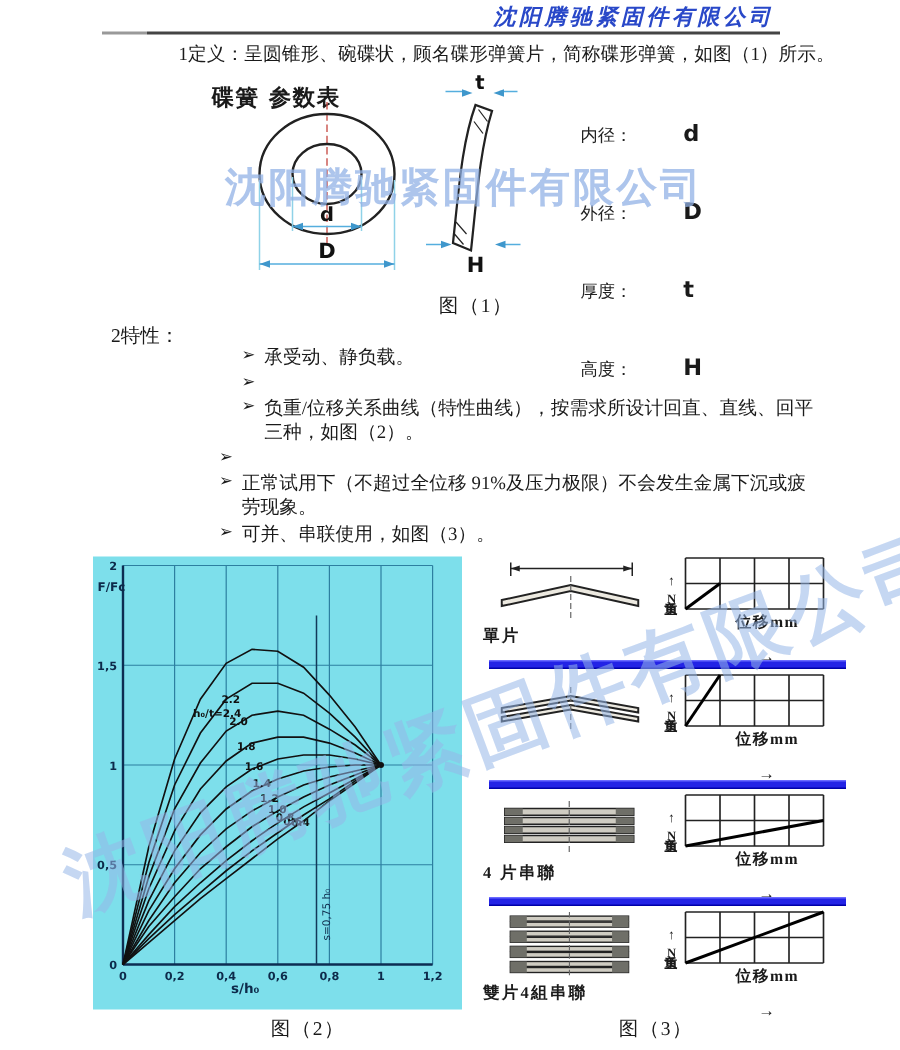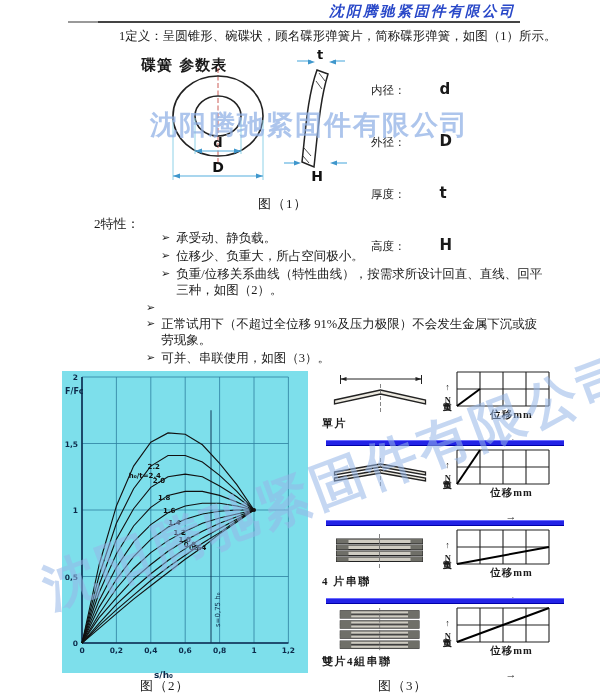--- a/index.html
+++ b/index.html
@@ -8,48 +8,48 @@
   .abs{position:absolute;}
   
   .company{top:2px;right:84px;font-size:14.5px;font-weight:bold;font-style:italic;
            color:#2948c8;letter-spacing:2.5px;}
   .hrule{top:21px;left:68px;width:452px;height:2px;background:linear-gradient(to right,#999 0 30px,#444 30px 100%);}
   .definition{top:28px;left:87px;width:480px;font-size:12.5px;margin-left:32px;}
   
   .fig1{left:95px;top:50px;width:390px;height:148px;}
   .fig1-title{left:46px;top:6px;font-size:15px;font-weight:bold;letter-spacing:1px;
               font-family:"DejaVu Sans",sans-serif;}
-  .params{left:276px;top:30px;display:grid;grid-template-columns:auto auto;column-gap:10px;row-gap:3px;align-items:baseline;gap:34px;}
+  .params{left:292px;top:30px;display:grid;grid-template-columns:auto auto;column-gap:10px;row-gap:3px;align-items:baseline;gap:34px;}
   .pname{font-size:11.5px;color:#222;}
   .psym{font-size:15px;font-weight:bold;font-family:"DejaVu Sans",sans-serif;}
   .dimtext{font:bold 13px "DejaVu Sans",sans-serif;fill:#111;}
   .dimline{stroke:#55aede;stroke-width:1.1;}
   .dimguide{stroke:#8fd2e8;stroke-width:1;}
   .dimhead{fill:#3f97cc;}
-  .caption{font-size:13px;letter-spacing:1px;text-align:left;font-family:Liberation Serif, serif;}
+  .caption{font-size:13px;letter-spacing:1px;text-align:right;font-family:Liberation Serif, serif;}
   .cap1{left:258px;top:195px;width:84px;}
   .cap2{left:140px;top:677px;width:90px;}
   .cap3{left:378px;top:677px;width:84px;}
   
   .wm{color:rgba(145,178,230,0.75);pointer-events:none;z-index:40;white-space:nowrap;
       font-weight:bold;}
   .wm1{left:150px;top:107px;font-size:27px;letter-spacing:2px;}
   .wm2{left:46px;top:556px;font-size:53px;letter-spacing:4px;color:rgba(150,182,232,0.55);
        transform:rotate(-20.5deg);transform-origin:0 50%;}
   
-  .feat-head{left:74px;top:215px;font-size:13px;margin-left:20px;}
+  .feat-head{left:74px;top:215px;font-size:13px;}
   .bullets{left:146px;top:230px;width:400px;font-size:12.5px;line-height:1.28;}
   .bitem{display:flex;gap:6px;margin-bottom:2px;}
   .bitem.ind{margin-left:15px;}
   .bmark{flex:0 0 auto;font-size:11px;}
   
   .chart2{left:62px;top:371px;width:246px;height:302px;background:#7ddfeb;}
   .chart2 svg{position:absolute;left:0;top:0;}
   .ylab2{left:3px;top:16px;font:bold 8px "DejaVu Sans",sans-serif;color:#0d2a4a;}
-  .xlab2{left:92px;top:284px;font:bold 9px "DejaVu Sans",sans-serif;color:#0d2a4a;margin-top:15px;}
+  .xlab2{left:92px;top:284px;font:bold 9px "DejaVu Sans",sans-serif;color:#0d2a4a;}
   
   .fig3{left:322px;top:368px;width:250px;height:305px;}
   .f3row{position:absolute;left:0;width:250px;height:70px;}
   .divider{position:absolute;left:4px;width:238px;height:4px;background:#2323e6;
            border-top:1px solid #6a6aff;border-bottom:1px solid #0000a8;}
   .drawwrap{position:absolute;left:4px;top:4px;width:110px;height:44px;}
   .f3label{position:absolute;left:0;top:48px;width:118px;
            font-size:11px;font-weight:bold;letter-spacing:1.5px;}
   .mini{position:absolute;left:118px;top:2px;width:128px;}
   .minitop{display:flex;align-items:flex-end;}
@@ -131,21 +131,20 @@
   <div class="abs caption cap1">图（1）</div>
 
   <div class="abs feat-head">2特性：</div>
   <div class="abs bullets">
     <div class="bitem ind">
         <span class="bmark">➢</span>
         <span>承受动、静负载。</span>
       </div>
     <div class="bitem ind">
         <span class="bmark">➢</span>
-        <span>位移少、负重大，所占空间极小。</span>
       </div>
     <div class="bitem ind">
         <span class="bmark">➢</span>
         <span>负重/位移关系曲线（特性曲线），按需求所设计回直、直线、回平三种，如图（2）。</span>
       </div>
     <div class="bitem">
         <span class="bmark">➢</span>
       </div>
     <div class="bitem">
         <span class="bmark">➢</span>

